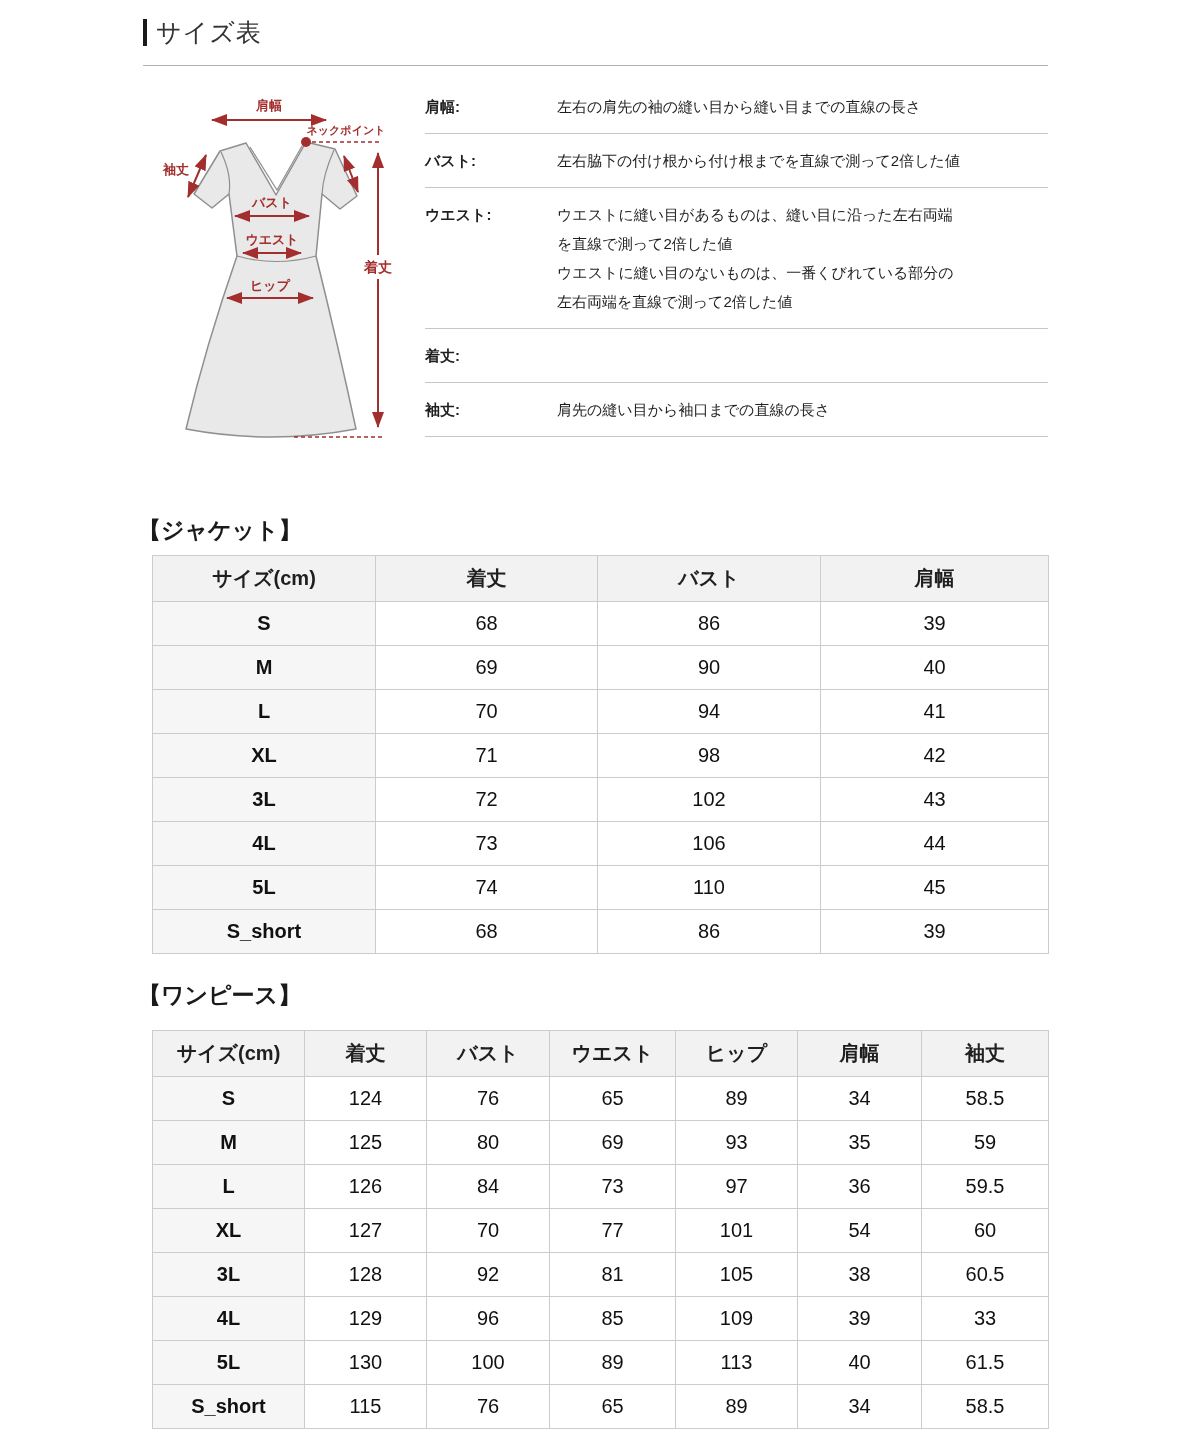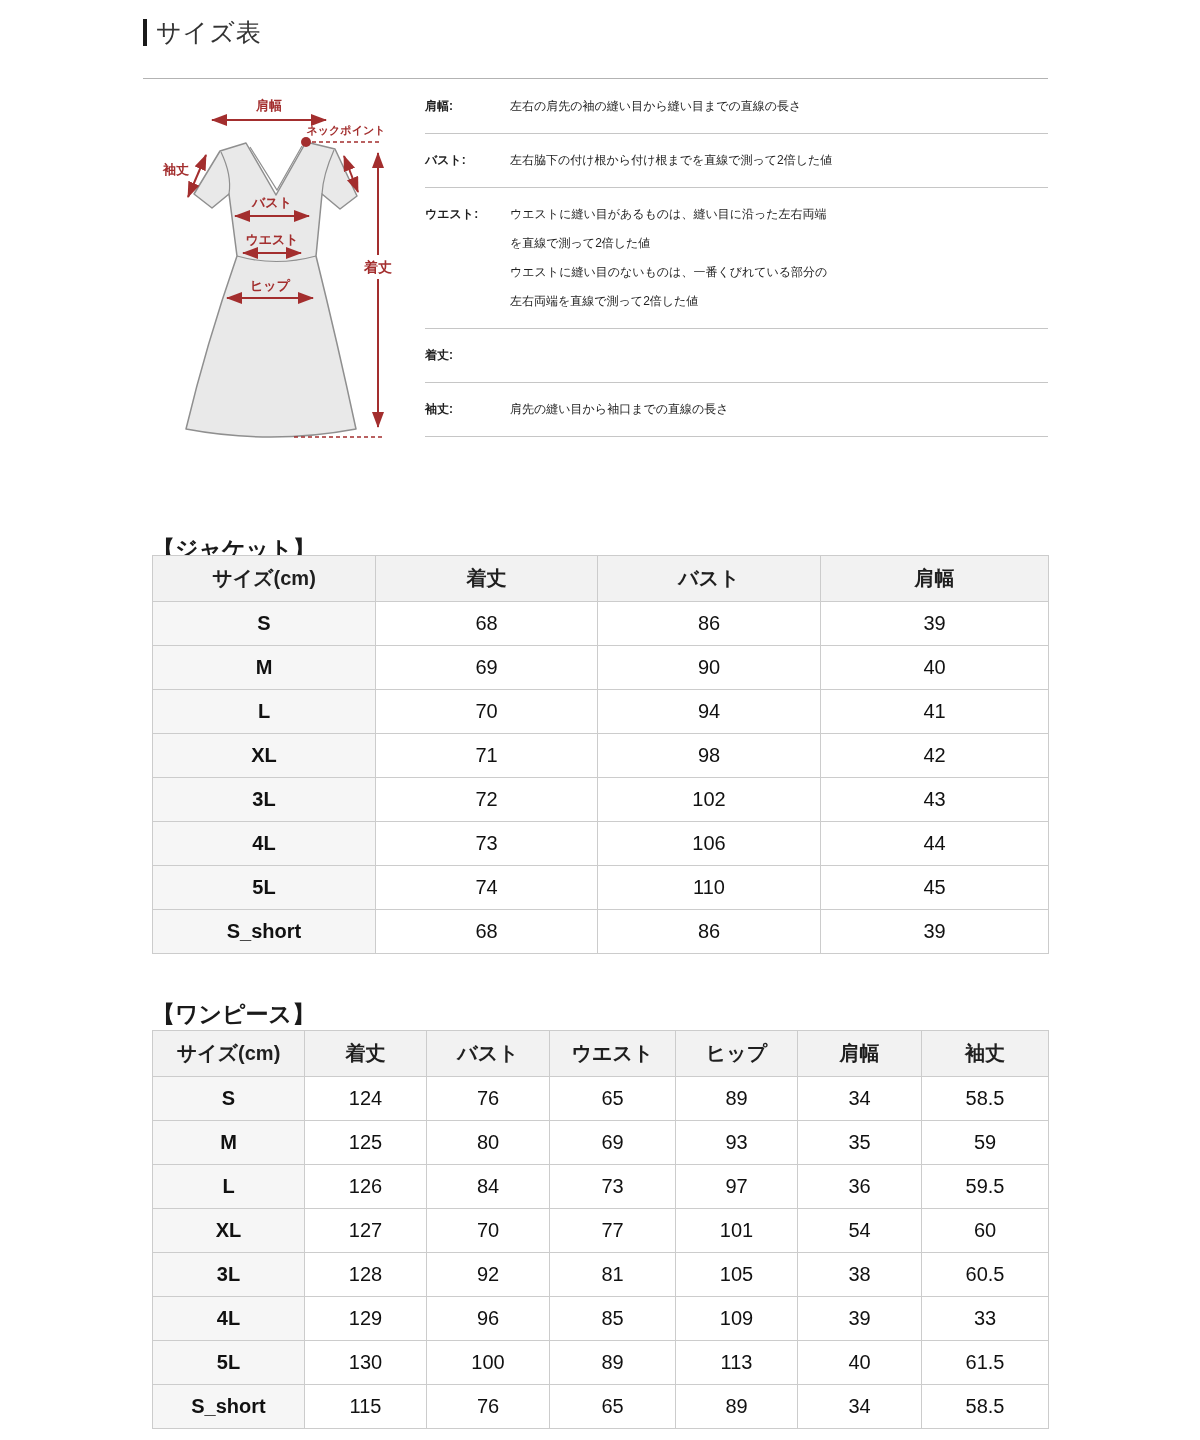--- a/index.html
+++ b/index.html
@@ -9,45 +9,45 @@
     --border_gray:#cccccc;
     --header_bg:#f2f2f2;
     --size_col_bg:#f6f6f6;
     --text_dark:#1f1f1f;
   }
   *{box-sizing:border-box;margin:0;padding:0;}
   body{background:#fff;font-family:"Liberation Sans","DejaVu Sans",sans-serif;color:var(--text_dark);}
   .page{position:relative;width:1200px;height:1440px;background:#fff;overflow:hidden;}
 
   
-  .title-row{position:absolute;left:143px;top:12px;width:905px;padding:4px 0 29px 0;border-bottom:1px solid #b3b3b3;display:flex;align-items:center;}
+  .title-row{position:absolute;left:143px;top:12px;width:905px;padding:4px 0 16px 0;border-bottom:1px solid #b3b3b3;display:flex;align-items:center;}
   .title-bar{width:4px;height:27px;background:#1a1a1a;margin-right:9px;}
   .title-text{font-size:25px;color:#333;font-weight:400;letter-spacing:1px;}
 
   
   .diagram{position:absolute;left:158px;top:95px;width:252px;height:372px;}
   .dress{fill:var(--dress_fill);stroke:var(--dress_line);stroke-width:1.5;stroke-linejoin:round;}
   .seam{fill:none;stroke:var(--dress_line);stroke-width:1.2;}
   .arr{stroke:var(--accent_red);stroke-width:2;}
   .dash{stroke:var(--accent_red);stroke-width:1.6;stroke-dasharray:4 3;fill:none;}
   .ah{fill:var(--accent_red);}
   .ndot{fill:var(--accent_red);}
   .dl13{fill:var(--accent_red);font-family:"Liberation Sans",sans-serif;font-size:13px;font-weight:bold;text-anchor:middle;}
   .dl11{fill:var(--accent_red);font-family:"Liberation Sans",sans-serif;font-size:11px;font-weight:bold;text-anchor:middle;}
   .lblbox{fill:#fff;}
 
   
   .defs{position:absolute;left:425px;top:80px;width:623px;}
-  .def-row{display:flex;padding:12px 0;border-bottom:1px solid #c6c6c6;font-size:12px;line-height:29px;}
+  .def-row{display:flex;padding:12px 0;border-bottom:1px solid #c6c6c6;font-size:15px;line-height:29px;gap:47px;}
   .def-term{flex:0 0 85px;font-weight:bold;}
   .def-text{flex:1;}
   .def-dot{color:var(--accent_red);}
 
   
-  .section-title{position:absolute;left:152px;font-size:23px;font-weight:bold;color:#1a1a1a;margin-top:19px;}
+  .section-title{position:absolute;left:138px;font-size:23px;font-weight:bold;color:#1a1a1a;}
   .jacket-title{top:515px;}
   .onepiece-title{top:980px;}
 
   
   table{border-collapse:collapse;table-layout:fixed;position:absolute;left:152px;width:896px;font-size:20px;}
   .jacket-table{top:555px;}
   .onepiece-table{top:1030px;}
   th,td{border:1px solid var(--border_gray);text-align:center;vertical-align:middle;}
   thead th{background:var(--header_bg);font-weight:bold;height:46px;}
   tbody tr{height:44px;}

